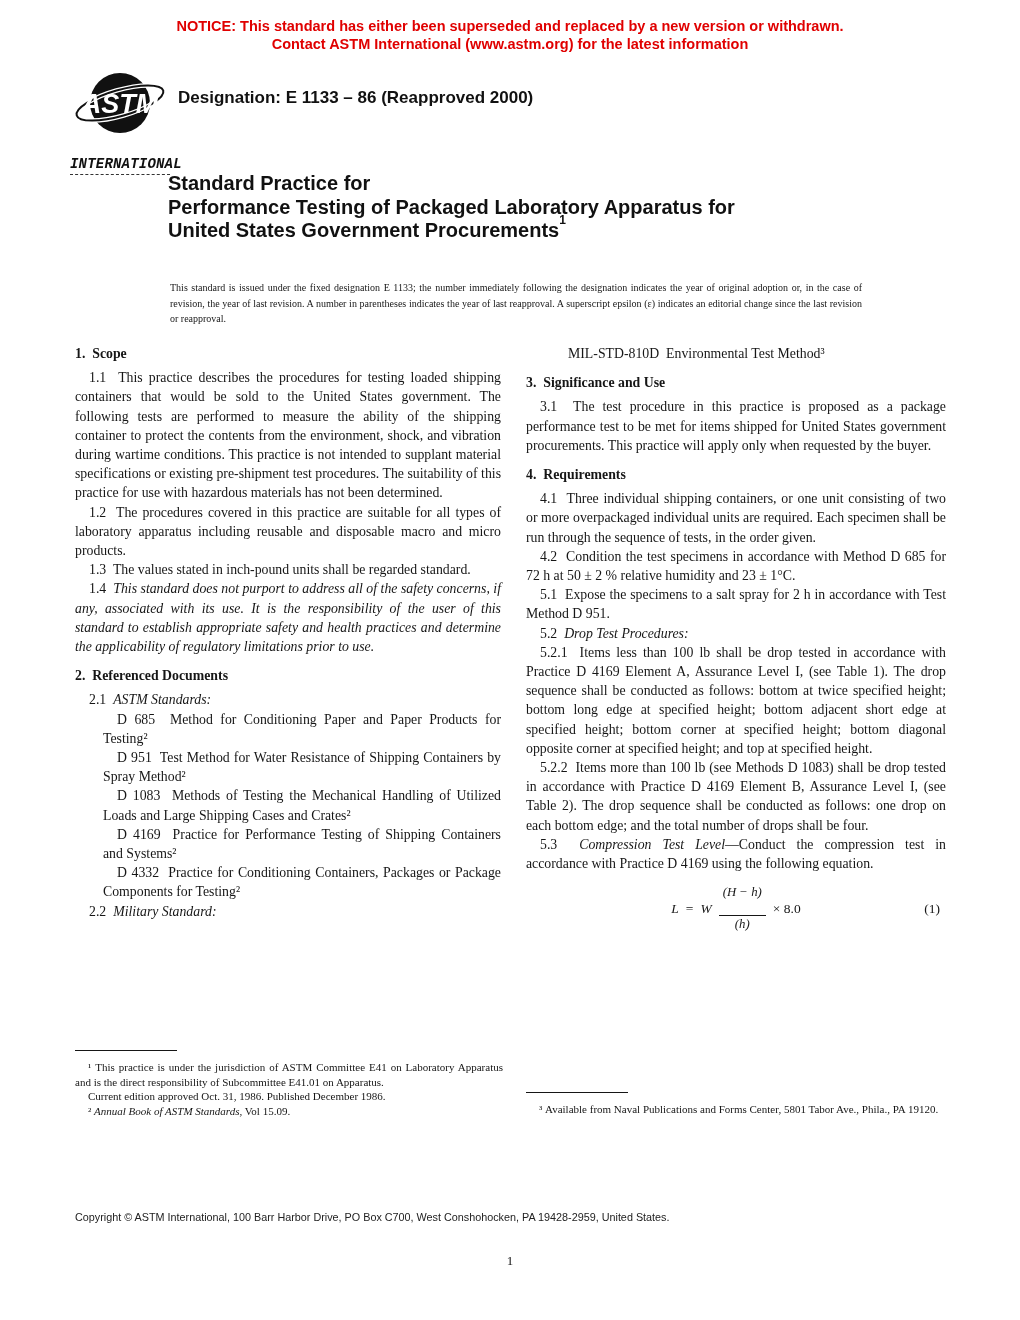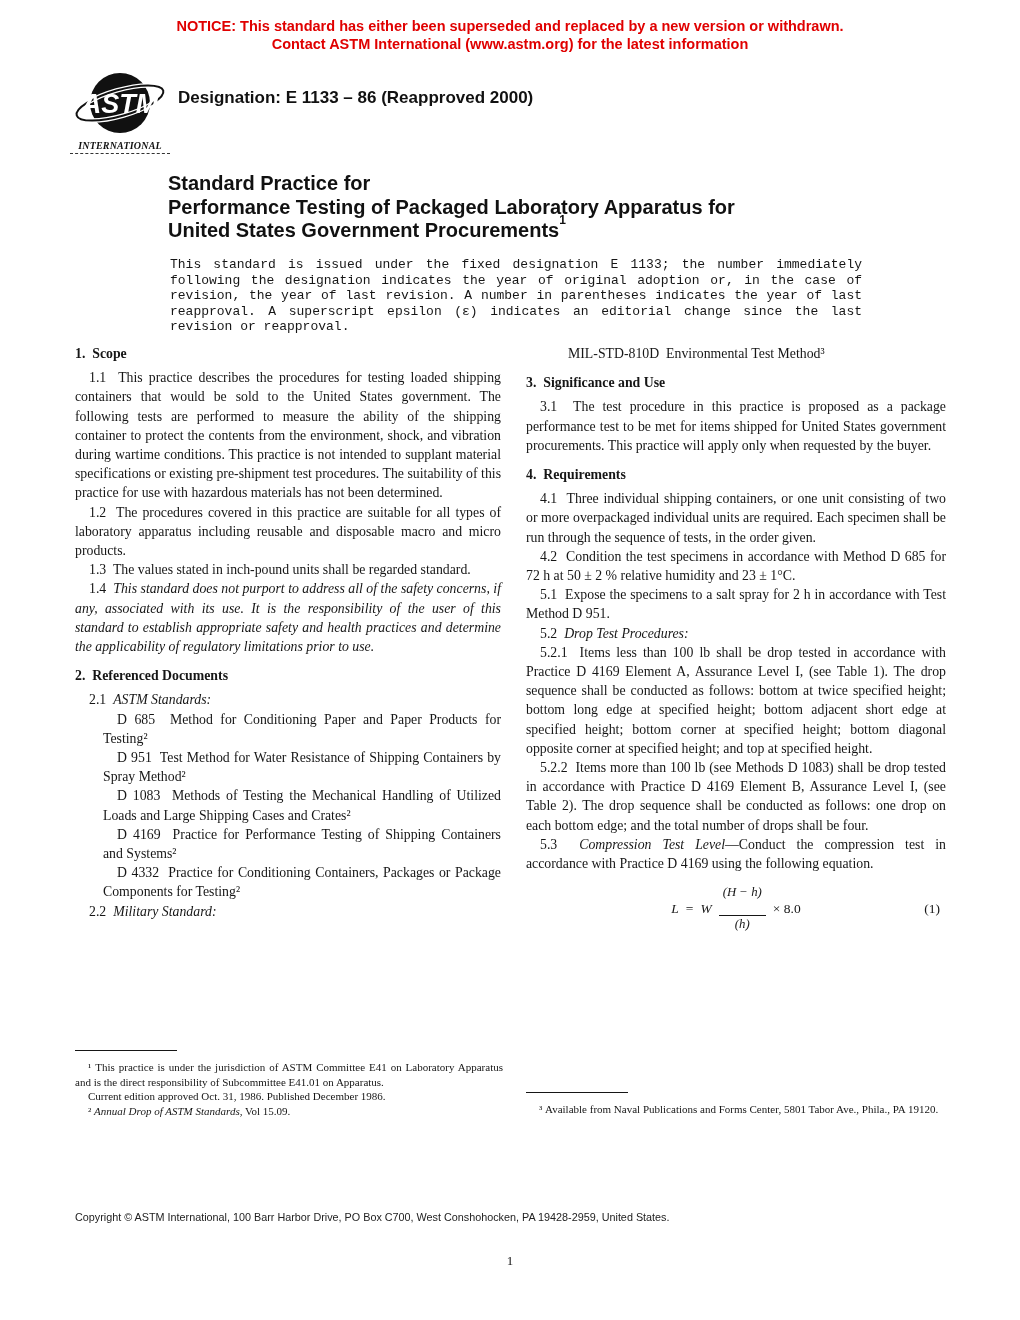--- a/index.html
+++ b/index.html
@@ -20,29 +20,29 @@
     font-family: "Liberation Sans", sans-serif;
     font-weight: bold;
     font-size: 14.5px;
     line-height: 18px;
     color: #e00000;
   }
   
   .logo { position: absolute; left: 70px; top: 70px; width: 100px; text-align: center; }
   .logo svg { display: block; margin: 0 auto; }
   .logo-sub {
-    font-family: Liberation Serif, serif;
+    font-family: Liberation Mono, monospace;
     font-style: italic;
     font-weight: bold;
-    font-size: 10px;
+    font-size: 14px;
     letter-spacing: 0.2px;
     color: #111;
     border-bottom: 1px dashed #333;
     padding-bottom: 2px;
-    margin-top: 0;
+    margin-top: 16px;
     white-space: nowrap;
   }
   
   .designation {
     position: absolute; left: 178px; top: 88px;
     font-family: "Liberation Sans", sans-serif;
     font-weight: bold;
     font-size: 17px;
     color: #111;
   }
@@ -51,25 +51,24 @@
     position: absolute; left: 168px; top: 172px; width: 700px;
     font-family: "Liberation Sans", sans-serif;
     font-weight: bold;
     font-size: 20px;
     line-height: 23.5px;
     color: #111;
   }
   .title sup { font-size: 0.6em; line-height: 0; position: relative; top: -0.45em; }
   
   .preamble {
-    position: absolute; left: 170px; top: 257px; width: 692px;
-    font-size: 13px;
+    position: absolute; left: 170px; top: 280px; width: 692px;
+    font-size: 10px;
     line-height: 15.6px;
     text-align: justify;
-    font-family: Liberation Mono, monospace;
   }
   
   .col {
     position: absolute; top: 344px;
     font-size: 13.8px;
     line-height: 19.2px;
     text-align: justify;
   }
   .col-left  { left: 75px;  width: 426px; }
   .col-right { left: 526px; width: 420px; font-family: Liberation Serif, serif; }
@@ -186,21 +185,21 @@
       </span>
       <span>× 8.0</span>
       <span class="eq-label">(1)</span>
     </div>
   </div>
 
   <div class="fn fn-left">
     <div class="fn-rule"></div>
     <p>¹&nbsp;This practice is under the jurisdiction of ASTM Committee E41 on Laboratory Apparatus and is the direct responsibility of Subcommittee E41.01 on Apparatus.</p>
     <p>Current edition approved Oct. 31, 1986. Published December 1986.</p>
-    <p><span>²&nbsp;</span><span class="it">Annual Drop of ASTM Standards,</span><span> Vol 15.09.</span></p>
+    <p><span>²&nbsp;</span><span class="it">Annual Book of ASTM Standards,</span><span> Vol 15.09.</span></p>
   </div>
 
   <div class="fn fn-right">
     <div class="fn-rule"></div>
     <p>³&nbsp;Available from Naval Publications and Forms Center, 5801 Tabor Ave., Phila., PA 19120.</p>
   </div>
 
   <div class="copyright">Copyright © ASTM International, 100 Barr Harbor Drive, PO Box C700, West Conshohocken, PA 19428-2959, United States.</div>
   <div class="page-num">1</div>
 

